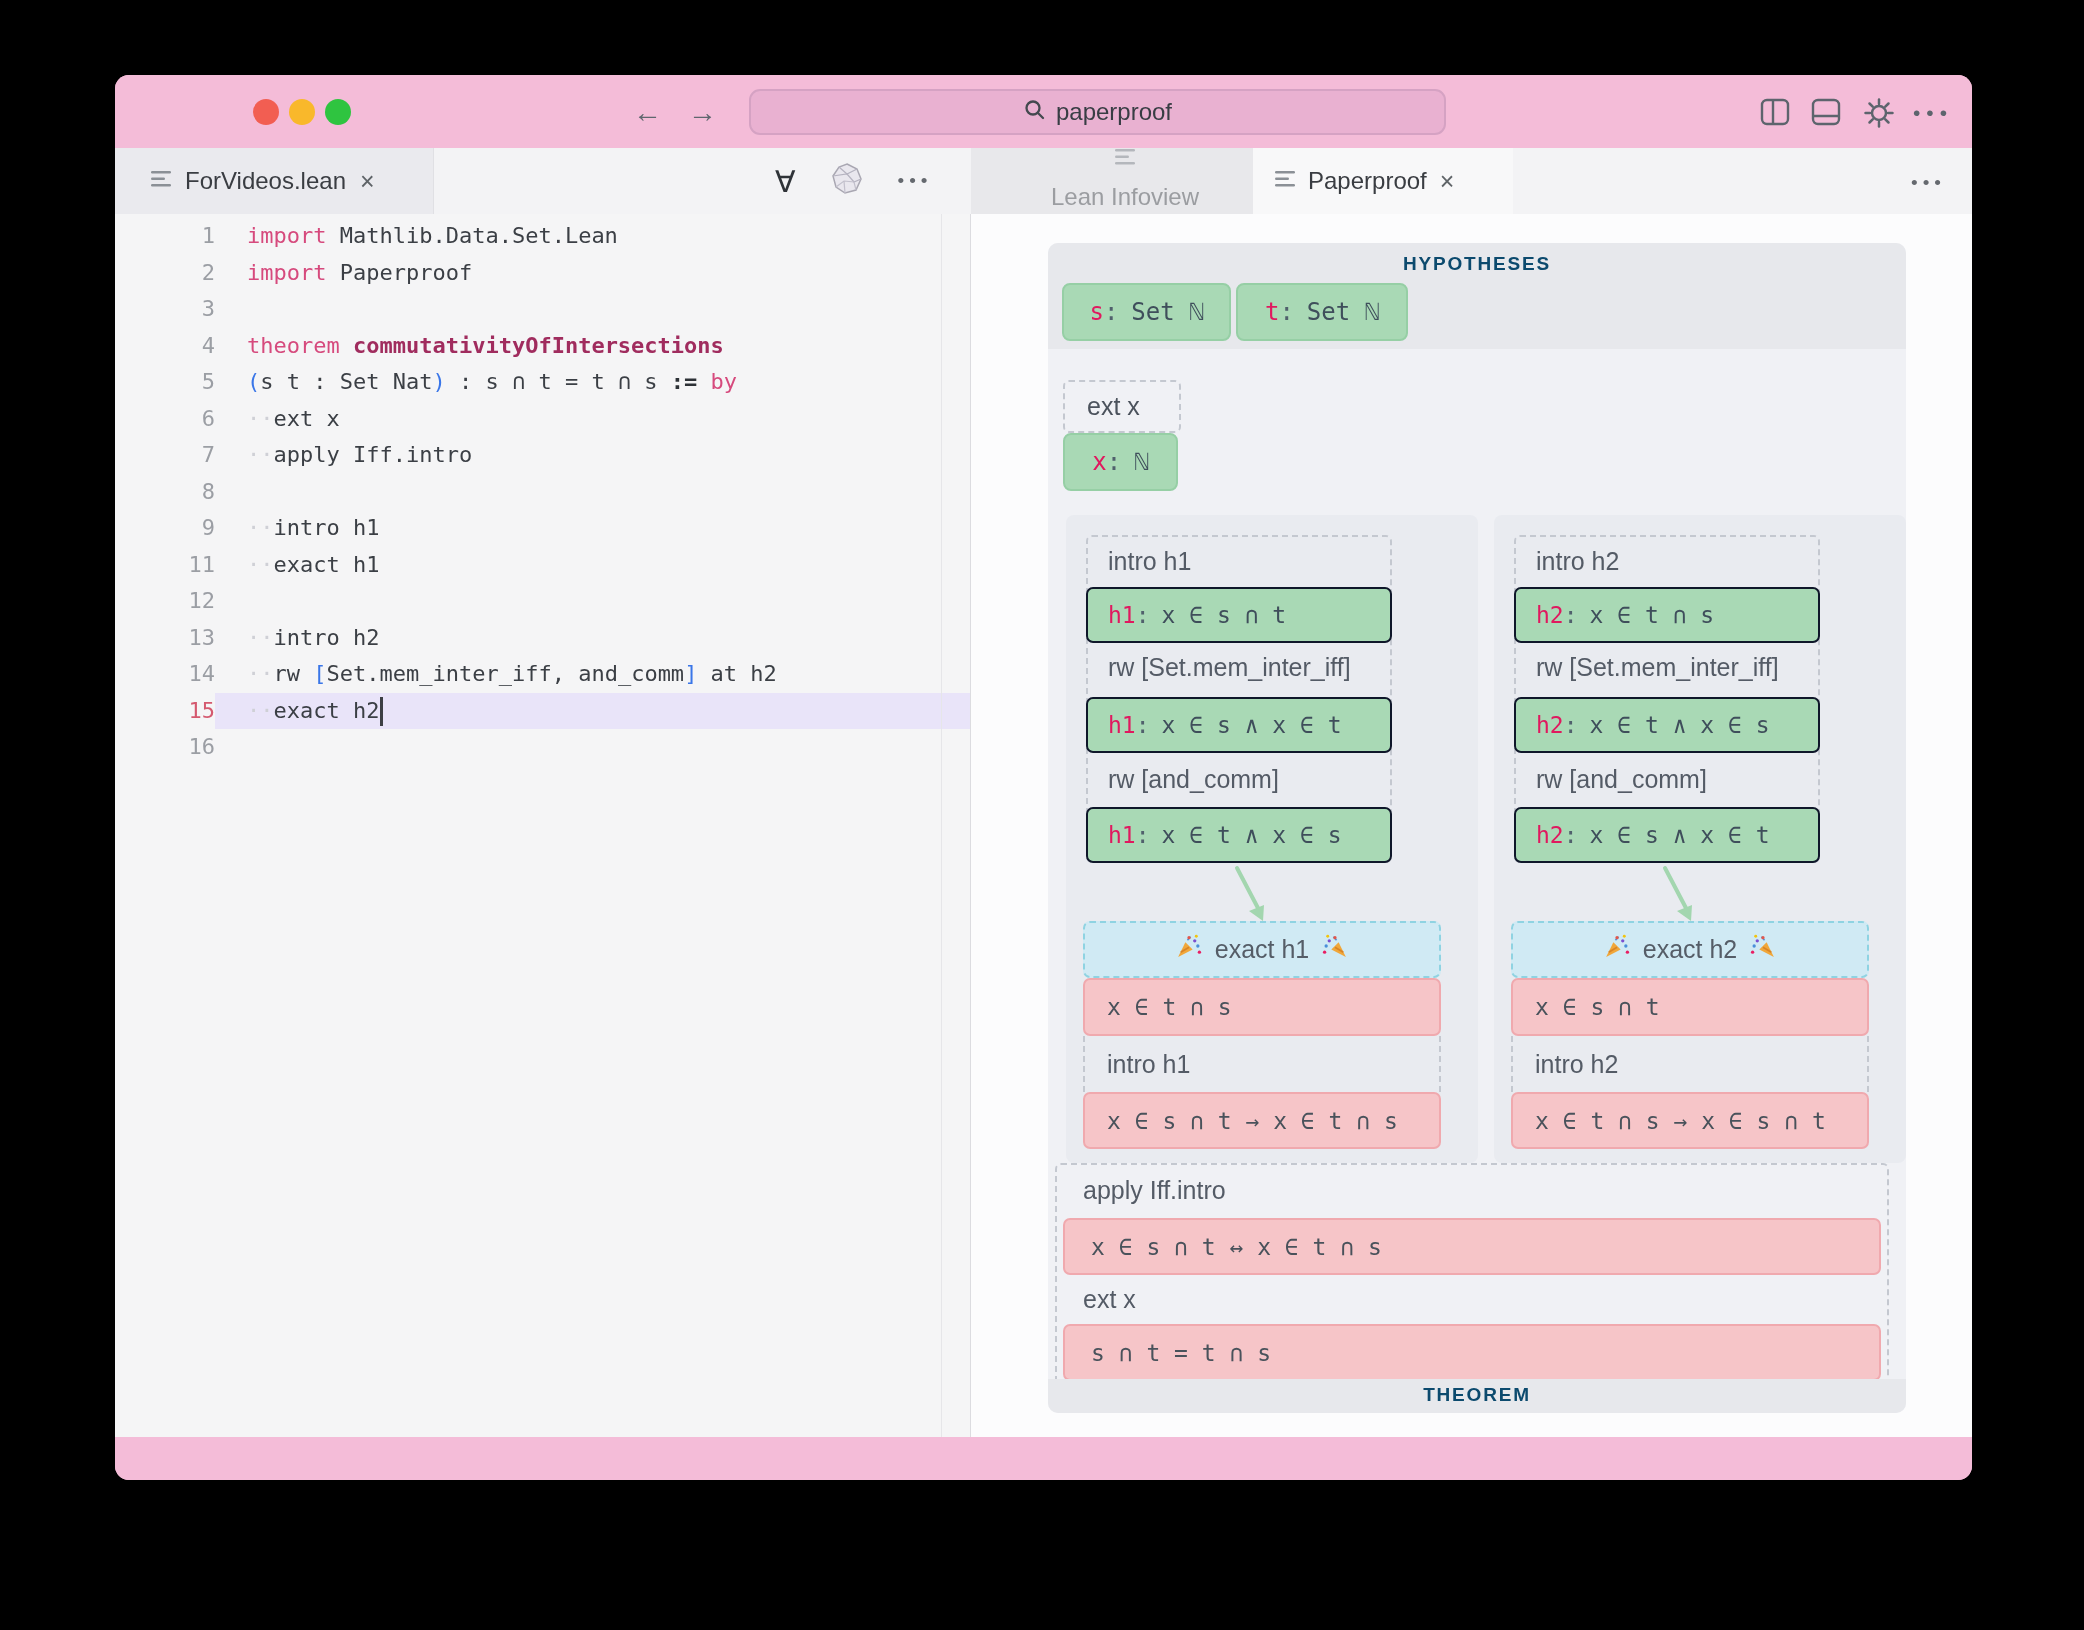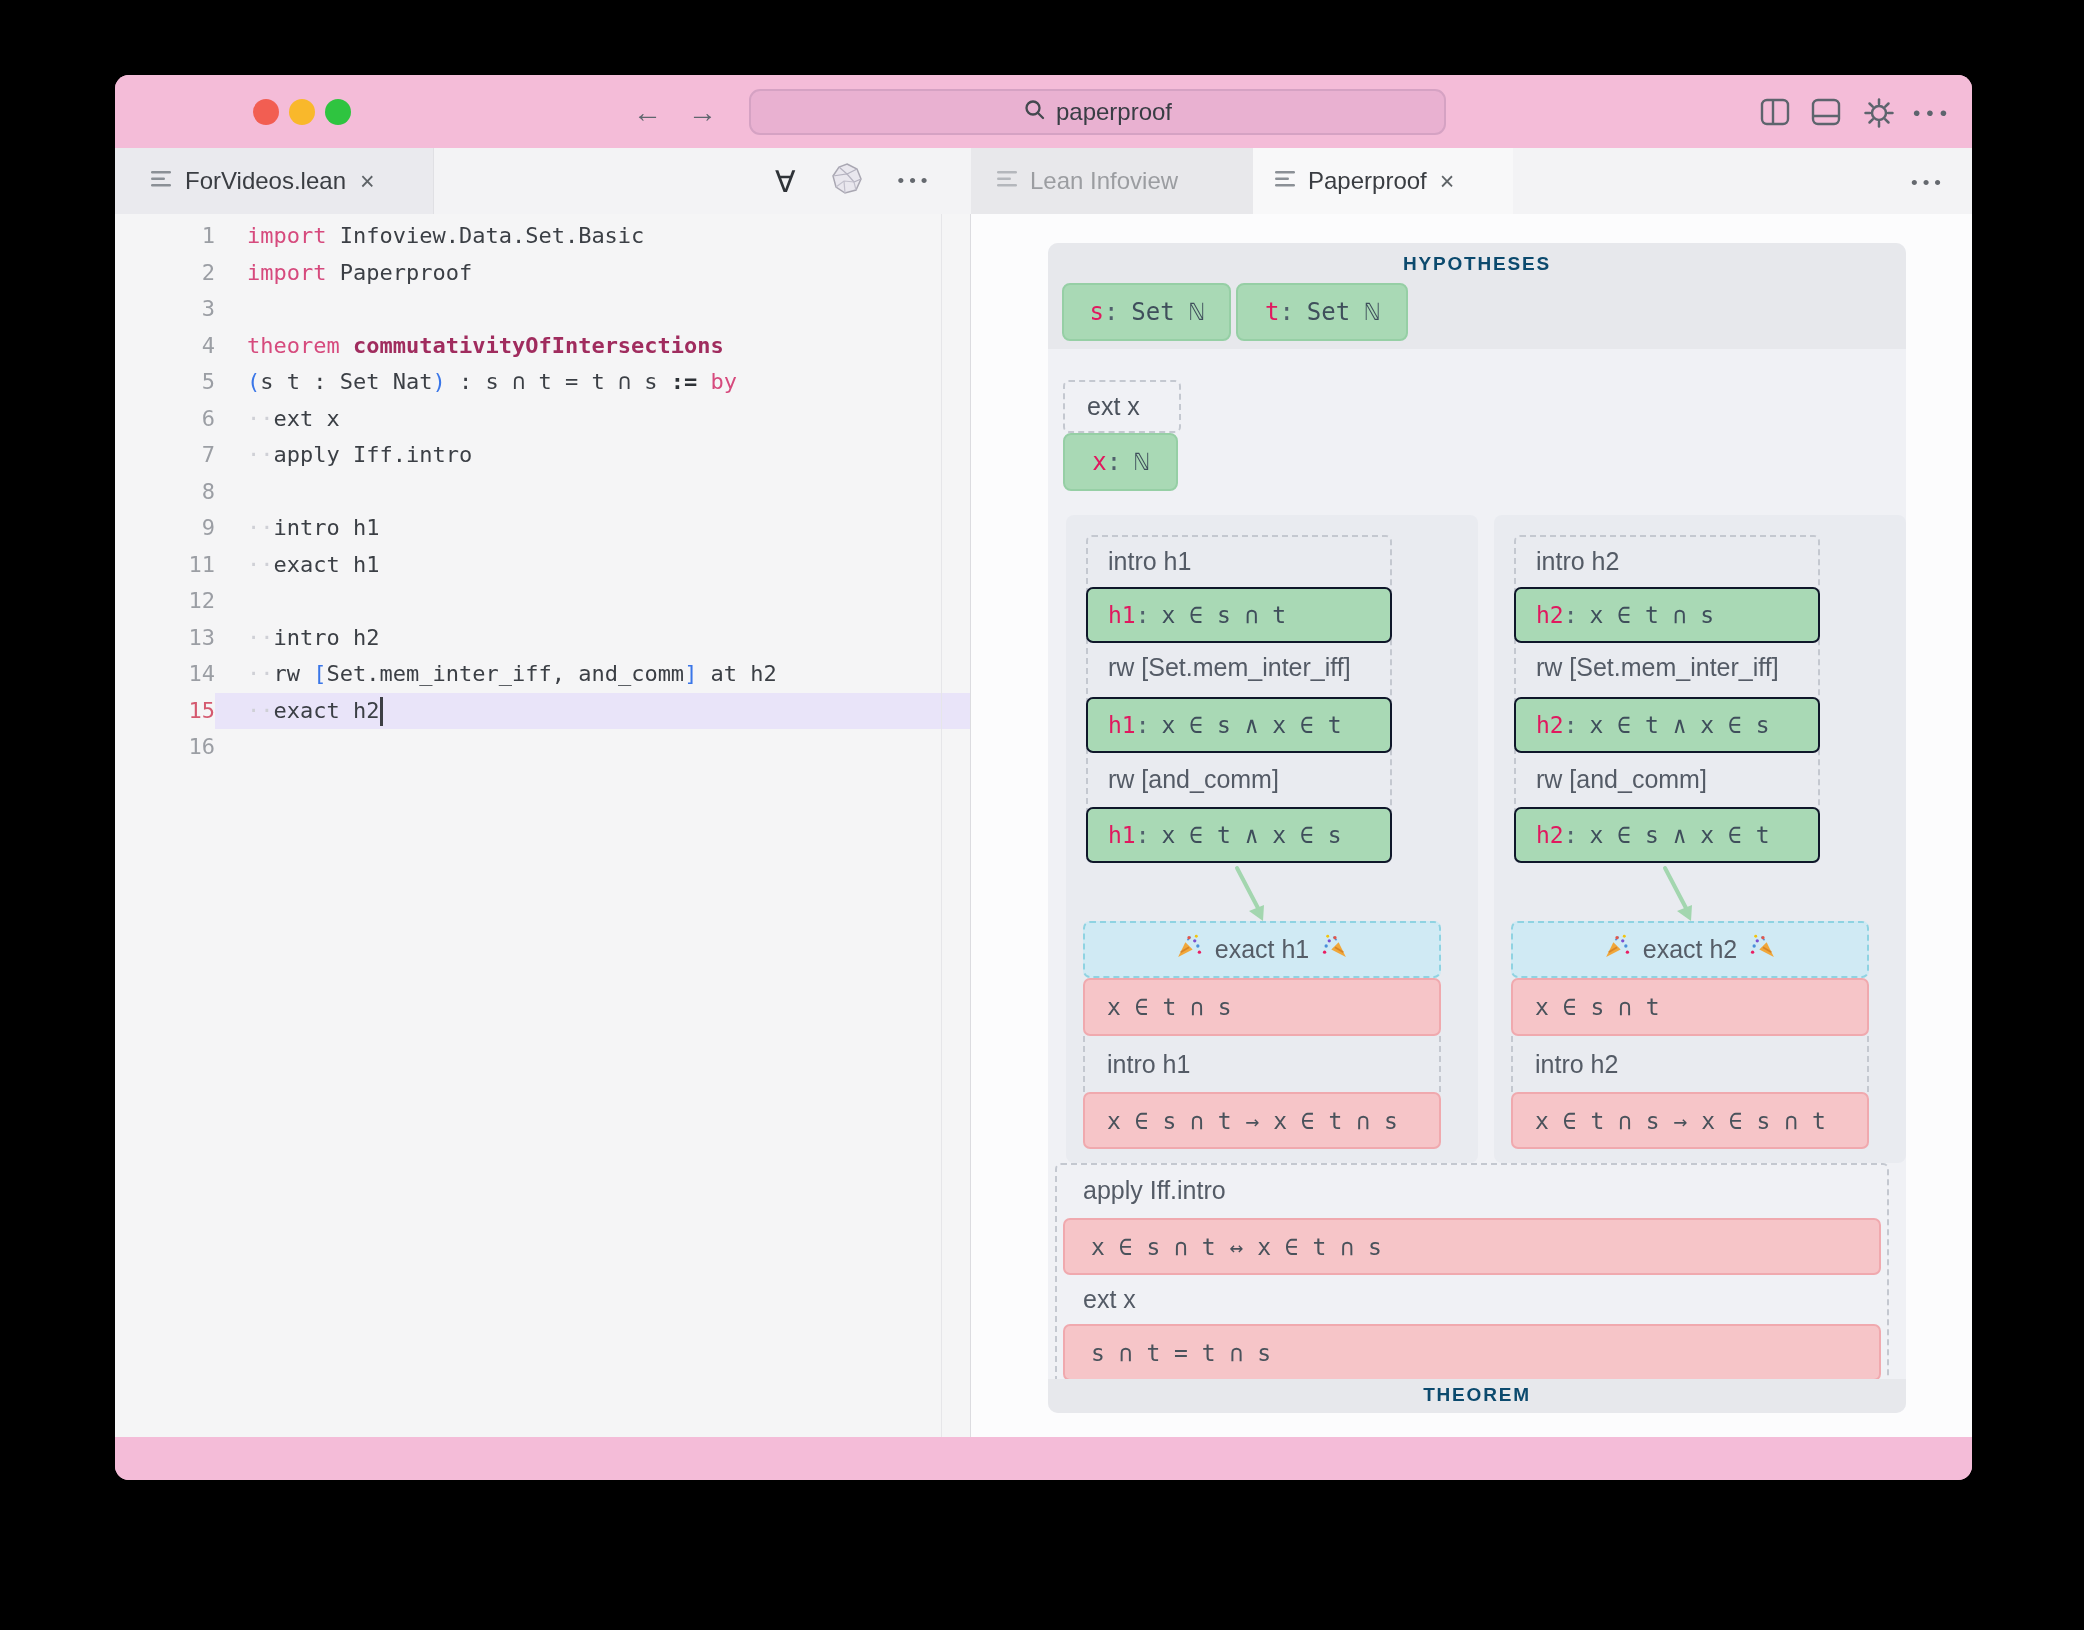--- a/index.html
+++ b/index.html
@@ -32,21 +32,21 @@
   #editor-tab{left:0;top:0;width:319px;height:66px;background:#eaeaee;display:flex;
               align-items:center;gap:14px;padding-left:36px;box-sizing:border-box;
               border-right:1px solid #e0e0e4;}
   #editor-tab .ttl{font-size:24px;color:#3a3d42;}
   .closex{font-size:25px;color:#5f6468;}
   .hamb rect{fill:#8b9096;}
   #editor-toolbar{left:660px;top:0;height:66px;display:flex;align-items:center;gap:34px;}
   #forall-btn{font-size:30px;color:#2f3338;font-family:"DejaVu Sans",sans-serif;}
   .dots3{font-size:19px;color:#65696f;letter-spacing:5px;}
   #tab-infoview{left:856px;top:0;width:282px;height:66px;background:#e8e8eb;display:flex;
-                align-items:center;gap:13px;padding-left:26px;box-sizing:border-box;}
+                align-items:center;gap:13px;padding-left:26px;box-sizing:border-box;flex-direction:column;}
   #tab-infoview .ttl{font-size:24px;color:#9b9da1;}
   #tab-paperproof{left:1138px;top:0;width:260px;height:66px;background:#f8f8f9;display:flex;
                 align-items:center;gap:13px;padding-left:22px;box-sizing:border-box;}
   #tab-paperproof .ttl{font-size:24px;color:#3a3d42;}
   #panel-more{left:1796px;top:24px;}
   
   #editor{left:0;top:139px;width:855px;height:1223px;background:#f5f5f6;overflow:hidden;}
   #minimap-divider{left:826px;top:139px;width:1px;height:1223px;background:#e6e6e9;}
   #vdivider{left:855px;top:139px;width:1px;height:1223px;background:#dcdce0;}
   #code-lines{padding-top:4px;font-family:"DejaVu Sans Mono","DejaVu Sans",monospace;
@@ -218,21 +218,21 @@
       <span class="ttl">Paperproof</span>
       <span class="closex">×</span>
     </div>
     <div class="abs dots3" id="panel-more">•••</div>
   </div>
 
   <div class="abs" id="editor">
     <div id="code-lines">
         <div class="cline">
           <span class="lnum">1</span>
-          <span class="lbody"><span class="seg-kw">import </span><span class="seg-plain">Infoview.Data.Set.Basic</span></span>
+          <span class="lbody"><span class="seg-kw">import </span><span class="seg-plain">Mathlib.Data.Set.Lean</span></span>
         </div>
         <div class="cline">
           <span class="lnum">2</span>
           <span class="lbody"><span class="seg-kw">import </span><span class="seg-plain">Paperproof</span></span>
         </div>
         <div class="cline">
           <span class="lnum">3</span>
           <span class="lbody"></span>
         </div>
         <div class="cline">

